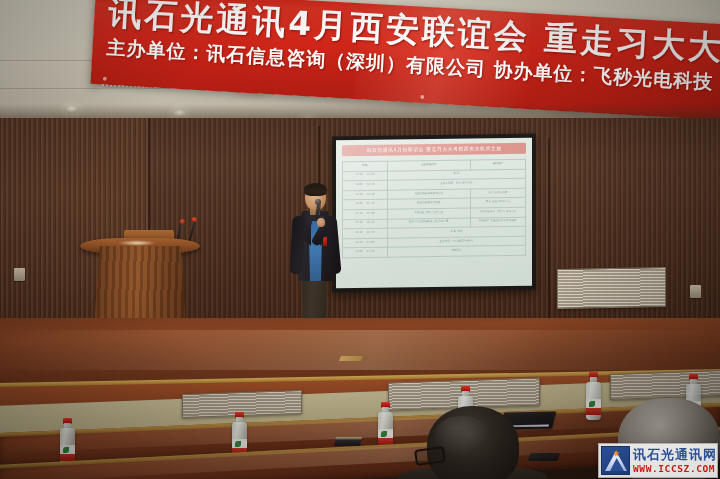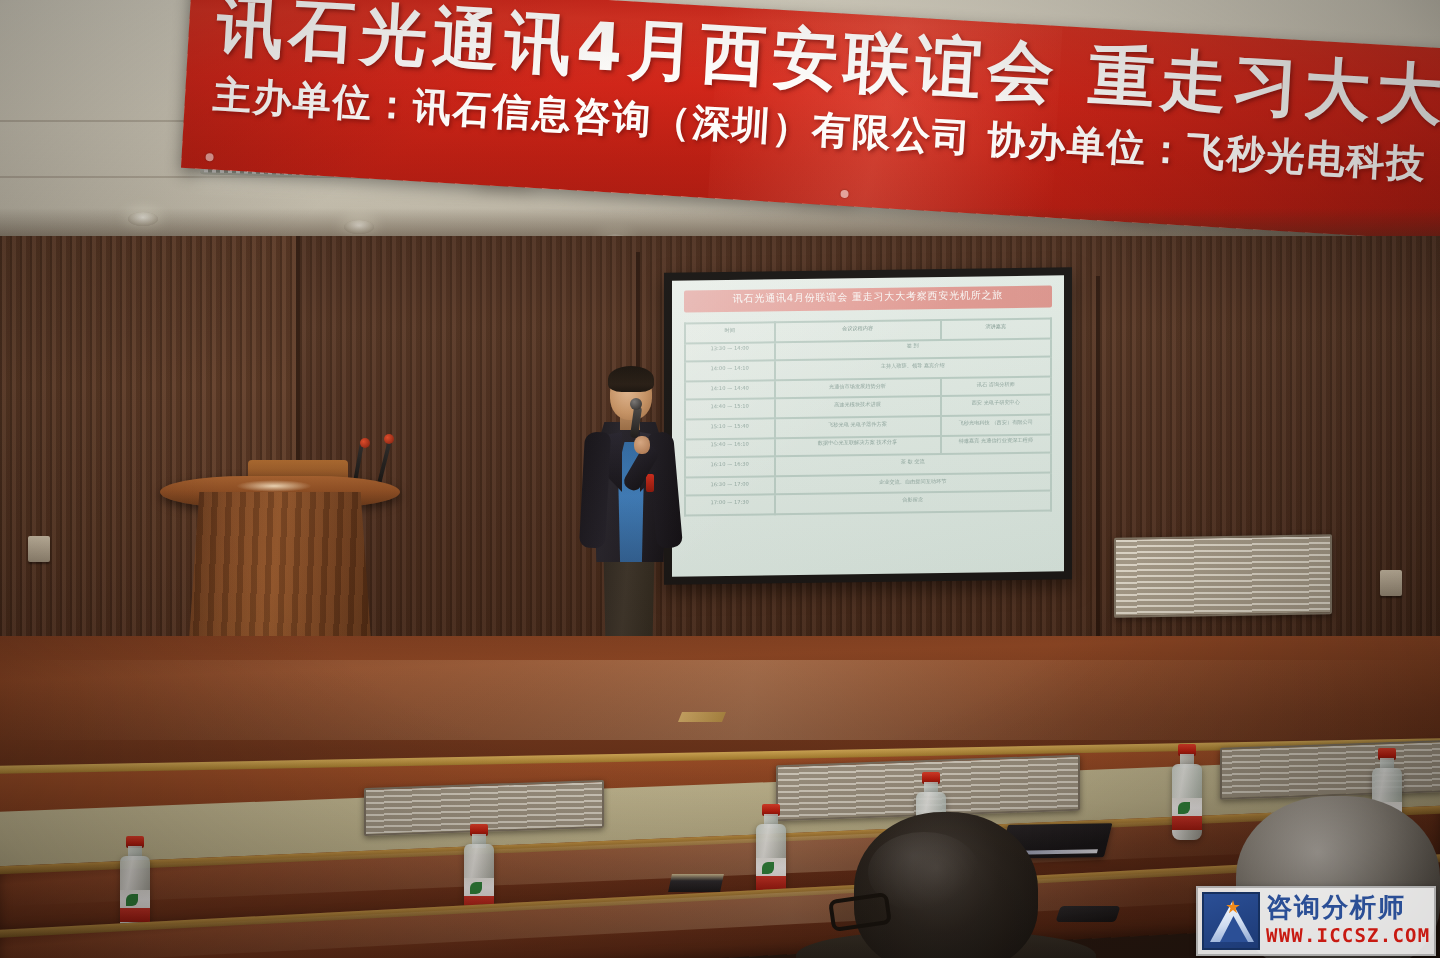--- a/index.html
+++ b/index.html
@@ -660,18 +660,18 @@
   <div class="warmth"></div>
   <div class="vignette"></div>
 
   <div class="watermark">
     <div class="wm-logo">
       <div class="tri"></div>
       <div class="tri2"></div>
       <div class="star"></div>
     </div>
     <div class="wm-text">
-      <div class="wm-cn">咨询分析师</div>
+      <div class="wm-cn">讯石光通讯网</div>
       <div class="wm-url">WWW.ICCSZ.COM</div>
     </div>
   </div>
 
 </div>
 
 </body></html>

